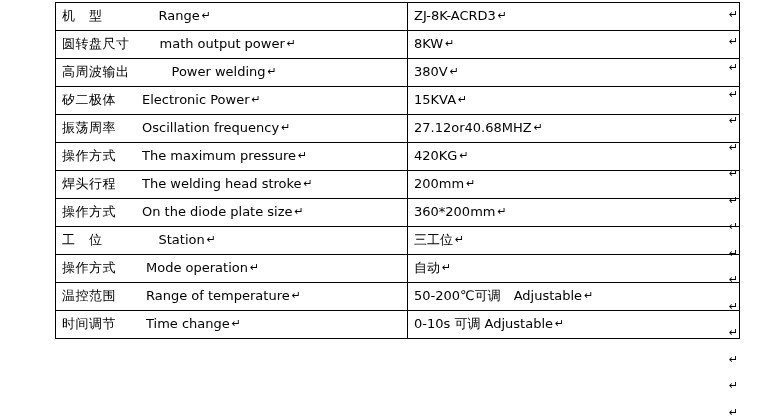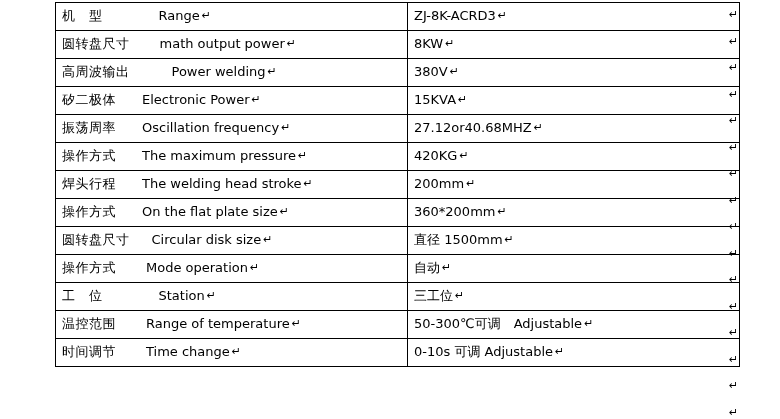--- a/index.html
+++ b/index.html
@@ -96,38 +96,34 @@
       </tr>
       <tr>
         <td class="col-cn"><span class="cn-label">操作方式</span><span class="spacer-cn" style="width: 12px;"></span><span class="en-label">The maximum pressure</span><span class="pmark">↵</span></td>
         <td class="col-val"><span>420KG</span><span class="pmark">↵</span></td>
       </tr>
       <tr>
         <td class="col-cn"><span class="cn-label">焊头行程</span><span class="spacer-cn" style="width: 12px;"></span><span class="en-label">The welding head stroke</span><span class="pmark">↵</span></td>
         <td class="col-val"><span>200mm</span><span class="pmark">↵</span></td>
       </tr>
       <tr>
-        <td class="col-cn"><span class="cn-label">操作方式</span><span class="spacer-cn" style="width: 12px;"></span><span class="en-label">On the flat plate size</span><span class="pmark">↵</span></td>
+        <td class="col-cn"><span class="cn-label">操作方式</span><span class="spacer-cn" style="width: 12px;"></span><span class="en-label">On the diode plate size</span><span class="pmark">↵</span></td>
         <td class="col-val"><span>360*200mm</span><span class="pmark">↵</span></td>
       </tr>
       <tr>
-        <td class="col-cn"><span class="cn-label">圆转盘尺寸</span><span class="spacer-cn" style="width: 8px;"></span><span class="en-label">Circular disk size</span><span class="pmark">↵</span></td>
-        <td class="col-val"><span>直径 1500mm</span><span class="pmark">↵</span></td>
+        <td class="col-cn"><span class="cn-label">工　位</span><span class="spacer-cn" style="width: 42px;"></span><span class="en-label">Station</span><span class="pmark">↵</span></td>
+        <td class="col-val"><span>三工位</span><span class="pmark">↵</span></td>
       </tr>
       <tr>
         <td class="col-cn"><span class="cn-label">操作方式</span><span class="spacer-cn" style="width: 16px;"></span><span class="en-label">Mode operation</span><span class="pmark">↵</span></td>
         <td class="col-val"><span>自动</span><span class="pmark">↵</span></td>
       </tr>
       <tr>
-        <td class="col-cn"><span class="cn-label">工　位</span><span class="spacer-cn" style="width: 42px;"></span><span class="en-label">Station</span><span class="pmark">↵</span></td>
-        <td class="col-val"><span>三工位</span><span class="pmark">↵</span></td>
-      </tr>
-      <tr>
         <td class="col-cn"><span class="cn-label">温控范围</span><span class="spacer-cn" style="width: 16px;"></span><span class="en-label">Range of temperature</span><span class="pmark">↵</span></td>
-        <td class="col-val"><span>50-300℃可调　Adjustable</span><span class="pmark">↵</span></td>
+        <td class="col-val"><span>50-200℃可调　Adjustable</span><span class="pmark">↵</span></td>
       </tr>
       <tr>
         <td class="col-cn"><span class="cn-label">时间调节</span><span class="spacer-cn" style="width: 16px;"></span><span class="en-label">Time change</span><span class="pmark">↵</span></td>
         <td class="col-val"><span>0-10s 可调 Adjustable</span><span class="pmark">↵</span></td>
       </tr>
     </tbody>
 </table>
 
 <div class="right-marks">
     <div>↵</div>

